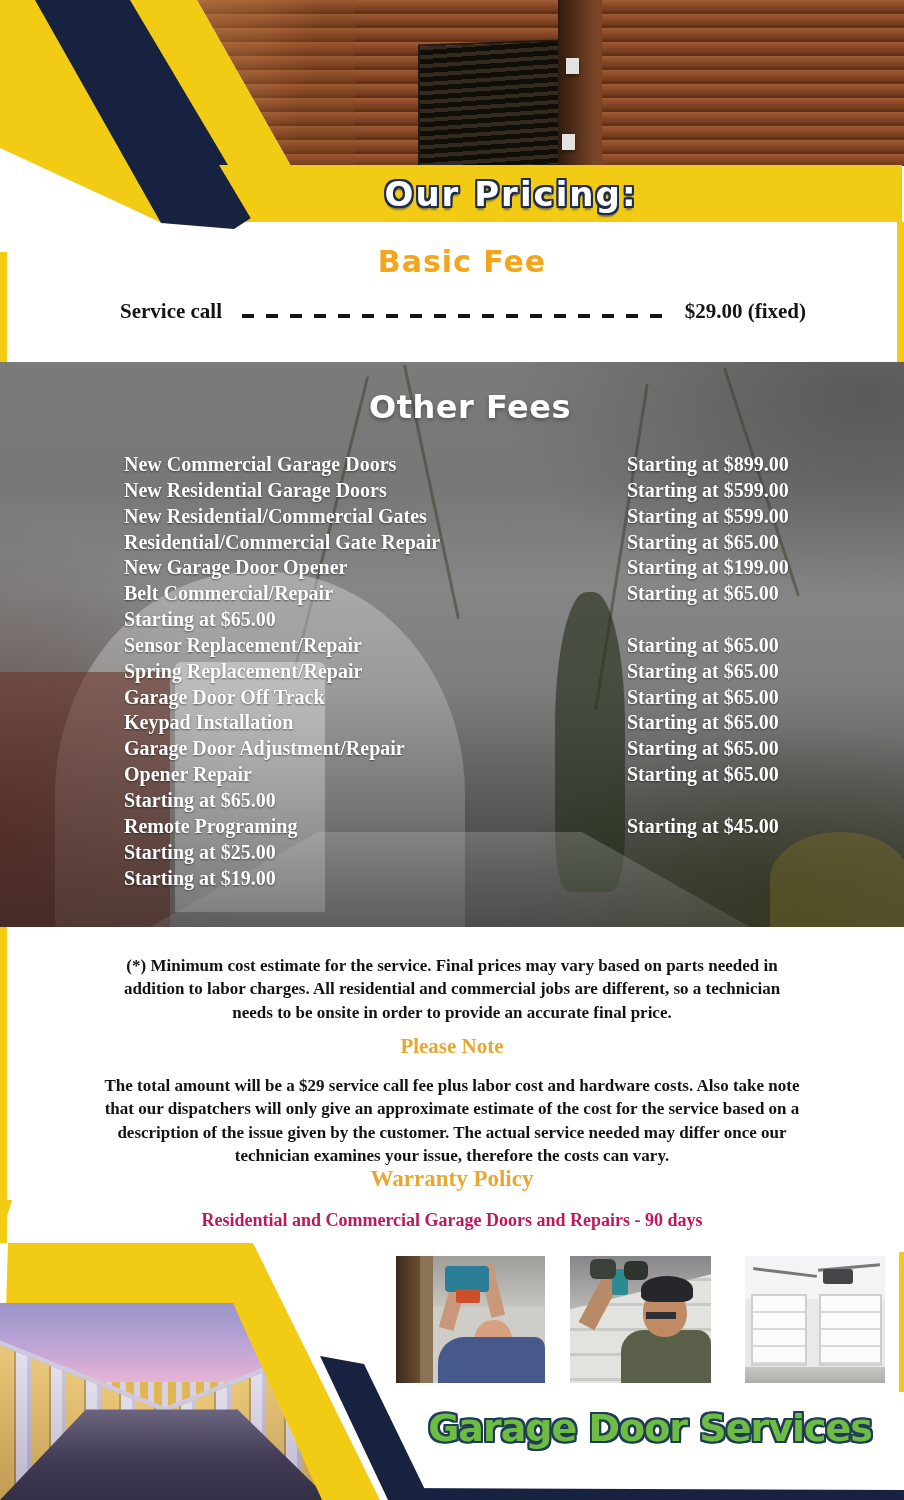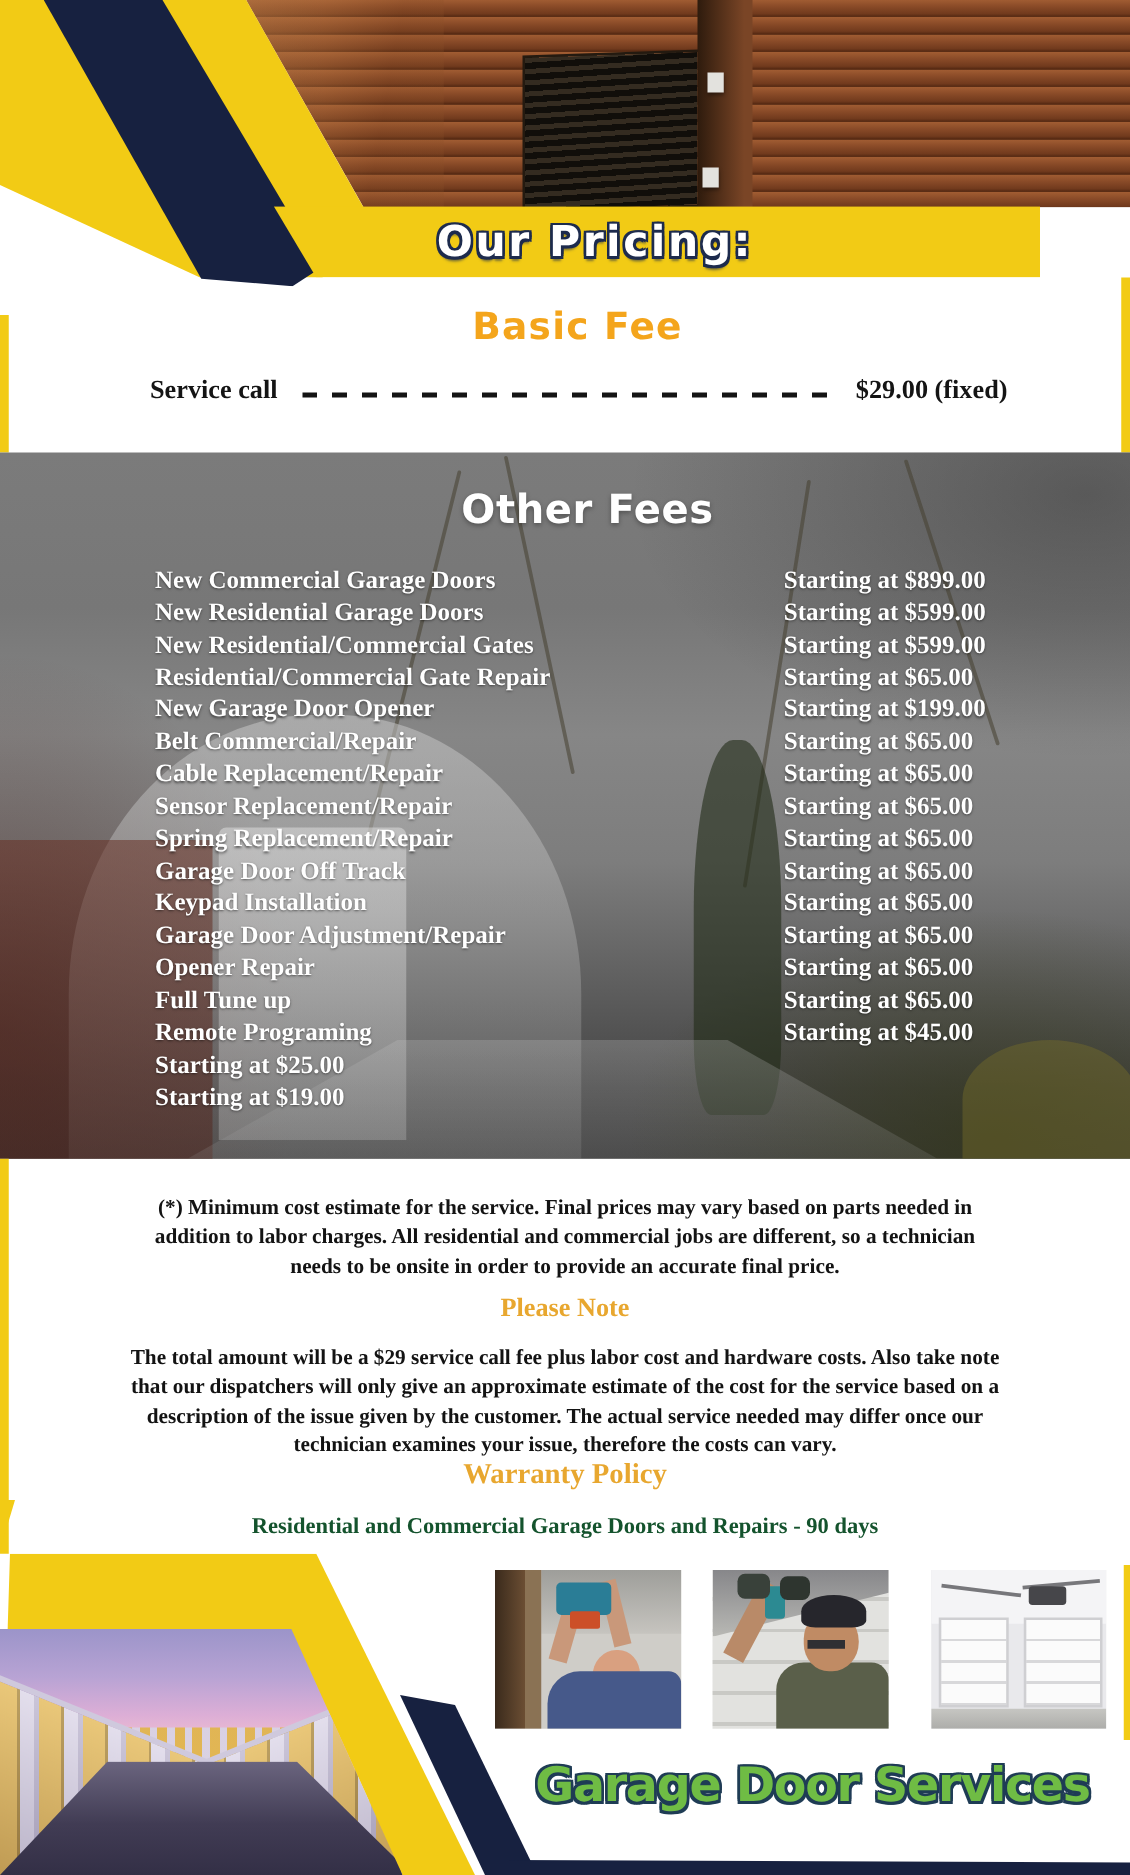--- a/index.html
+++ b/index.html
@@ -21,21 +21,21 @@
     box-shadow:0 0 0 2px #241a10; }
   .wood-corner { left:558px; top:0; width:44px; height:166px;
     background:linear-gradient(90deg,#2e1b0d,#7a4526 85%); }
   .wood-light { width:13px; height:16px; background:#e3e2de; box-shadow:0 2px 3px rgba(0,0,0,.4); }
   .light-a { left:566px; top:58px; } .light-b { left:562px; top:134px; }
 
   .yellow-wedge { left:0; top:0; width:320px; height:232px; background:var(--yellow);
     clip-path:polygon(0 0,197px 0,292px 168px,258px 222px,160px 222px,0 148px); }
   .navy-stripe { left:0; top:0; width:320px; height:232px; background:var(--navy);
     clip-path:polygon(35px 0,130px 0,257px 214px,234px 229px,161px 223px); }
-  .title-band { left:0; top:165px; width:832px; height:57px; background:var(--yellow);
+  .title-band { left:0; top:165px; width:902px; height:57px; background:var(--yellow);
     clip-path:polygon(219px 0,904px 0,904px 57px,253px 57px);
     display:flex; align-items:center; justify-content:center; padding-left:120px; }
   .band-title { font-family:"DejaVu Sans","Liberation Sans",sans-serif; font-weight:bold;
     font-size:34px; letter-spacing:2px; color:#ffffff;
     text-shadow:-2px -2px 0 #1d2b4d,2px -2px 0 #1d2b4d,-2px 2px 0 #1d2b4d,2px 2px 0 #1d2b4d,
        0 -2px 0 #1d2b4d,0 2px 0 #1d2b4d,-2px 0 0 #1d2b4d,2px 0 0 #1d2b4d,0 4px 2px rgba(29,43,77,.55); }
   .edge-strip { background:var(--yellow); }
   .strip-right-top { right:0; top:222px; width:7px; height:140px; }
   .strip-left-top  { left:0;  top:252px; width:7px; height:110px; }
   .strip-left-mid  { left:0;  top:927px; width:7px; height:316px; }
@@ -85,21 +85,21 @@
 
   
   .note-text { text-align:center; font-weight:bold; color:#131313; font-size:17px; line-height:1.38; }
   .disclaimer { left:112px; top:954px; width:680px; }
   .please-note { left:0; top:1034px; width:904px; text-align:center;
     font-weight:bold; font-size:21px; color:var(--note-orange); }
   .para2 { left:100px; top:1074px; width:704px; }
   .warranty-heading { left:0; top:1166px; width:904px; text-align:center;
     font-weight:bold; font-size:23px; color:var(--note-orange); }
   .warranty-text { left:0; top:1210px; width:904px; text-align:center;
-    font-weight:bold; font-size:18px; color:#14532d; }
+    font-weight:bold; font-size:18px; color:#be185d; }
 
   
   .sliver { left:0; top:1200px; width:16px; height:42px; background:var(--yellow);
     clip-path:polygon(0 0,12px 0,0 40px); }
   .big-yellow { left:0; top:1240px; width:400px; height:260px; background:var(--yellow);
     clip-path:polygon(8px 3px,253px 3px,380px 260px,0 260px); }
   .storage-photo { left:0; top:1303px; width:330px; height:197px; overflow:hidden;
     clip-path:polygon(0 0,233px 0,322px 197px,0 197px); }
   .st-sky { left:0; top:0; width:100%; height:70%;
     background:linear-gradient(180deg,#9b94c9 0%,#b8a3d4 28%,#dcaed6 50%,#f2bfd0 66%,#f7d9c0 80%,#fae9cf 100%); }
@@ -225,21 +225,20 @@
       </div>
     <div class="fee-row">
         <span>New Garage Door Opener</span>
         <span>Starting at $199.00</span>
       </div>
     <div class="fee-row">
         <span>Belt Commercial/Repair</span>
         <span>Starting at $65.00</span>
       </div>
     <div class="fee-row">
-        <span>Cable Replacement/Repair</span>
         <span>Starting at $65.00</span>
       </div>
     <div class="fee-row">
         <span>Sensor Replacement/Repair</span>
         <span>Starting at $65.00</span>
       </div>
     <div class="fee-row">
         <span>Spring Replacement/Repair</span>
         <span>Starting at $65.00</span>
       </div>
@@ -253,21 +252,20 @@
       </div>
     <div class="fee-row">
         <span>Garage Door Adjustment/Repair</span>
         <span>Starting at $65.00</span>
       </div>
     <div class="fee-row">
         <span>Opener Repair</span>
         <span>Starting at $65.00</span>
       </div>
     <div class="fee-row">
-        <span>Full Tune up</span>
         <span>Starting at $65.00</span>
       </div>
     <div class="fee-row">
         <span>Remote Programing</span>
         <span>Starting at $45.00</span>
       </div>
     <div class="fee-row">
         <span>Starting at $25.00</span>
       </div>
     <div class="fee-row">

